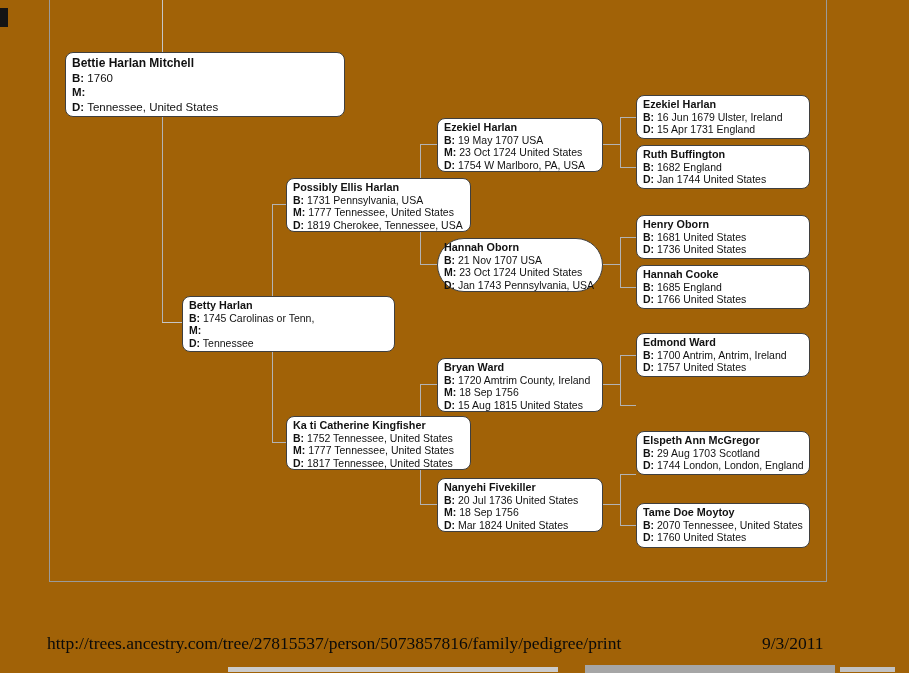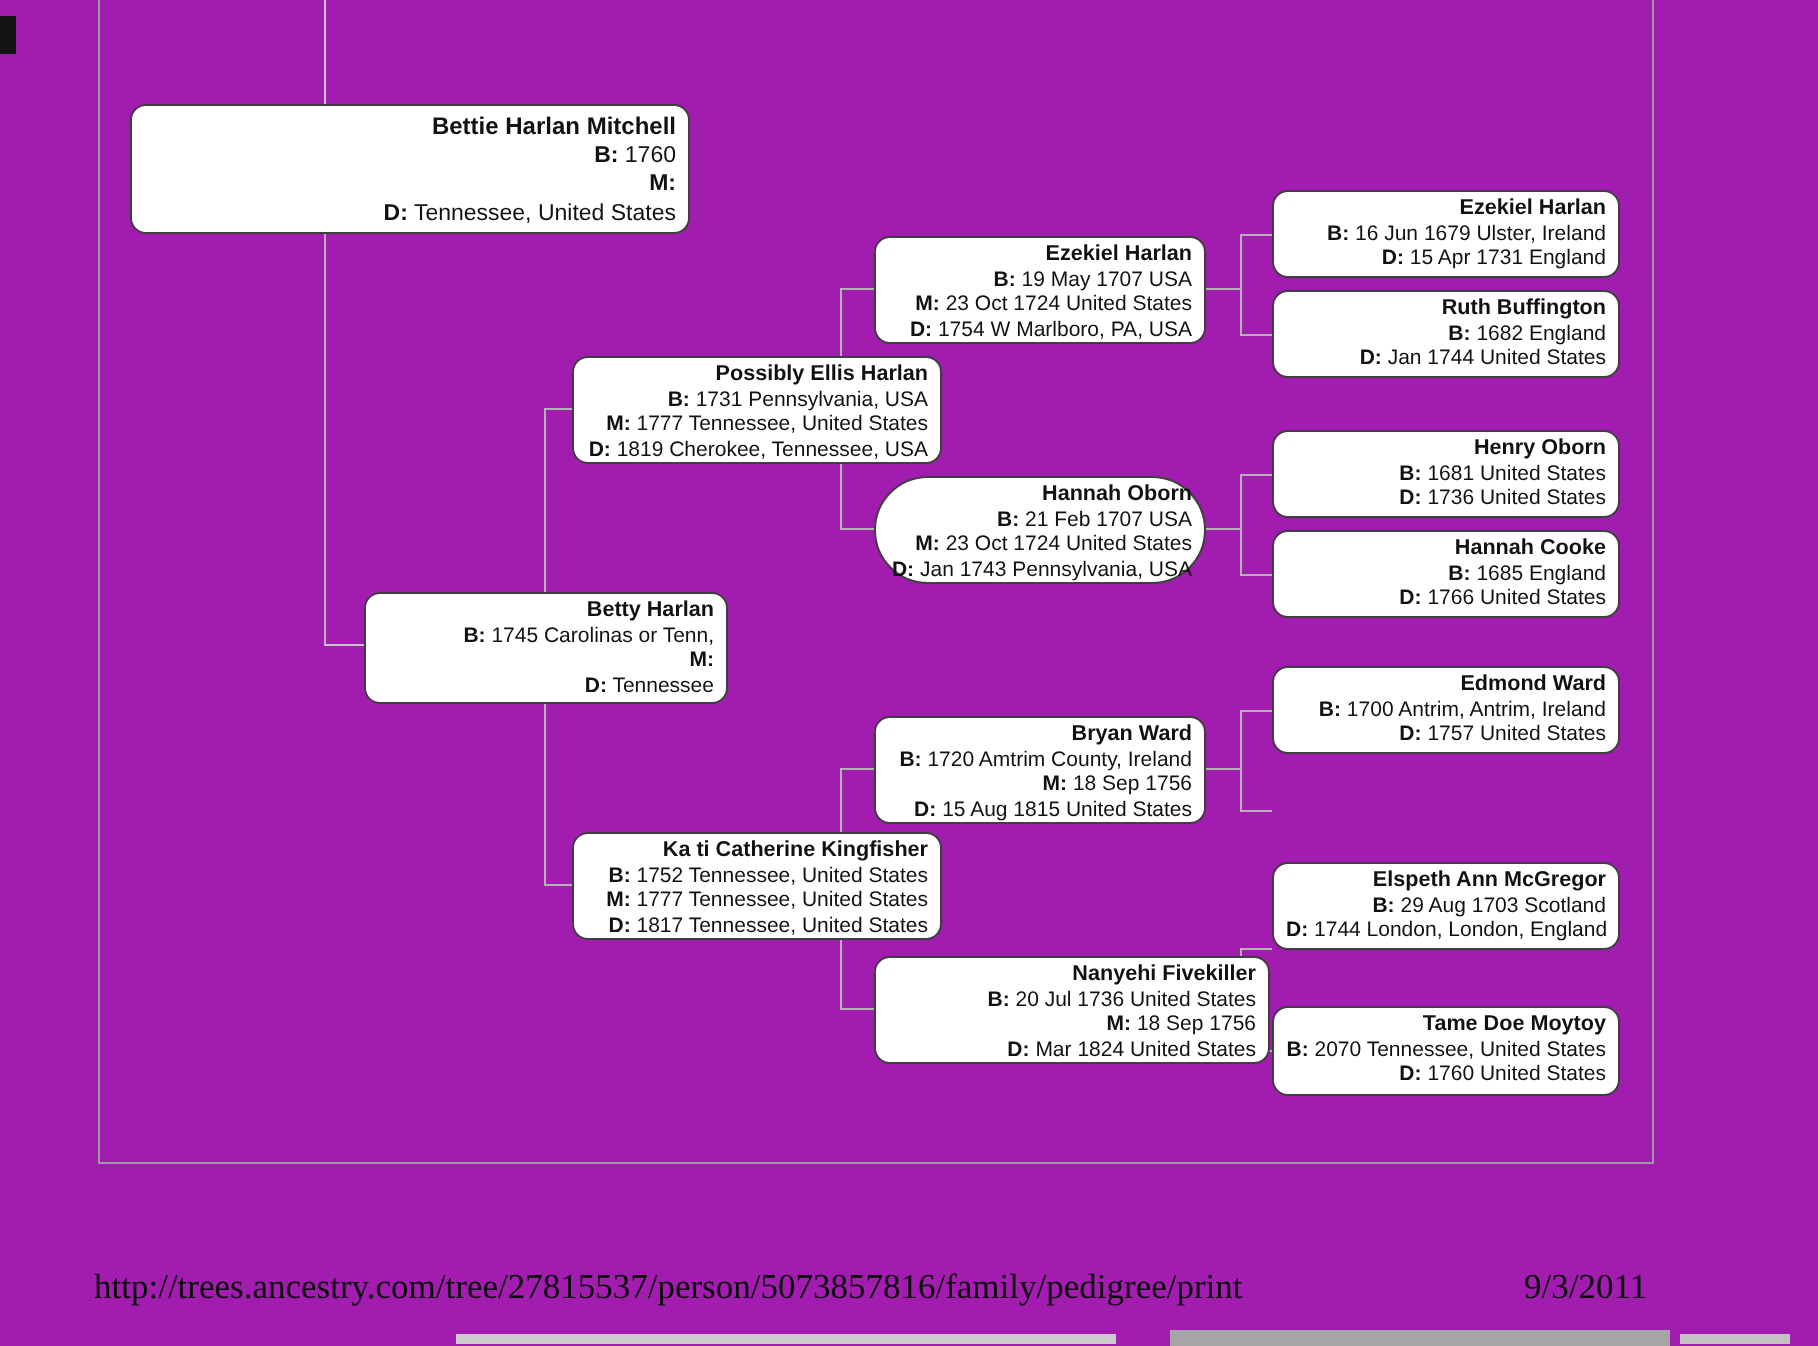--- a/index.html
+++ b/index.html
@@ -1,20 +1,19 @@
 <!DOCTYPE html>
 <html><head>
 <meta charset="utf-8">
 <style>
   html,body{margin:0;padding:0;background:#fff;}
   .page{
-    position:relative;width:909px;height:673px;background:#a21caf;
+    position:relative;width:909px;height:673px;background:#a16207;
     font-family:"Liberation Sans","DejaVu Sans",sans-serif;color:#111;
     overflow:hidden;
-    text-align:right;
   }
   
   .frame-line{position:absolute;background:#9a9a9a;z-index:0;}
   
   .cline{position:absolute;background:#b3b3b3;z-index:1;}
   .cline.faint{background:#c6c6c6;}
   
   .person{
     position:absolute;z-index:2;background:#fff;
     border:1.4px solid #3f3f3f;border-radius:8px;
@@ -79,21 +78,21 @@
   <div class="cline" style="left:620px;top:474px;width:16px;height:1px;"></div>
   <div class="cline" style="left:620px;top:525px;width:16px;height:1px;"></div>
 
   <div class="person person-lg" style="left:65px;top:52px;width:280px;height:65px;">
     <div class="pname">Bettie Harlan Mitchell</div>
     <div><span class="lbl">B:</span> <span>1760</span></div>
     <div><span class="lbl">M:</span> <span></span></div>
     <div><span class="lbl">D:</span> <span>Tennessee, United States</span></div>
   </div>
 
-  <div class="person" style="left:182px;top:296px;width:182px;height:56px;">
+  <div class="person" style="left:182px;top:296px;width:213px;height:56px;">
     <div class="pname">Betty Harlan</div>
     <div><span class="lbl">B:</span> <span>1745 Carolinas or Tenn,</span></div>
     <div><span class="lbl">M:</span> <span></span></div>
     <div><span class="lbl">D:</span> <span>Tennessee</span></div>
   </div>
 
   <div class="person" style="left:286px;top:178px;width:185px;height:54px;">
     <div class="pname">Possibly Ellis Harlan</div>
     <div><span class="lbl">B:</span> <span>1731 Pennsylvania, USA</span></div>
     <div><span class="lbl">M:</span> <span>1777 Tennessee, United States</span></div>
@@ -109,33 +108,33 @@
 
   <div class="person" style="left:437px;top:118px;width:166px;height:54px;">
     <div class="pname">Ezekiel Harlan</div>
     <div><span class="lbl">B:</span> <span>19 May 1707 USA</span></div>
     <div><span class="lbl">M:</span> <span>23 Oct 1724 United States</span></div>
     <div><span class="lbl">D:</span> <span>1754 W Marlboro, PA, USA</span></div>
   </div>
 
   <div class="person" style="left:437px;top:238px;width:166px;height:54px;border-radius:27px;">
     <div class="pname">Hannah Oborn</div>
-    <div><span class="lbl">B:</span> <span>21 Feb 1707 USA</span></div>
+    <div><span class="lbl">B:</span> <span>21 Nov 1707 USA</span></div>
     <div><span class="lbl">M:</span> <span>23 Oct 1724 United States</span></div>
     <div><span class="lbl">D:</span> <span>Jan 1743 Pennsylvania, USA</span></div>
   </div>
 
   <div class="person" style="left:437px;top:358px;width:166px;height:54px;">
     <div class="pname">Bryan Ward</div>
     <div><span class="lbl">B:</span> <span>1720 Amtrim County, Ireland</span></div>
     <div><span class="lbl">M:</span> <span>18 Sep 1756</span></div>
     <div><span class="lbl">D:</span> <span>15 Aug 1815 United States</span></div>
   </div>
 
-  <div class="person" style="left:437px;top:478px;width:198px;height:54px;">
+  <div class="person" style="left:437px;top:478px;width:166px;height:54px;">
     <div class="pname">Nanyehi Fivekiller</div>
     <div><span class="lbl">B:</span> <span>20 Jul 1736 United States</span></div>
     <div><span class="lbl">M:</span> <span>18 Sep 1756</span></div>
     <div><span class="lbl">D:</span> <span>Mar 1824 United States</span></div>
   </div>
 
   <div class="person" style="left:636px;top:95px;width:174px;height:44px;">
     <div class="pname">Ezekiel Harlan</div>
     <div><span class="lbl">B:</span> <span>16 Jun 1679 Ulster, Ireland</span></div>
     <div><span class="lbl">D:</span> <span>15 Apr 1731 England</span></div>

